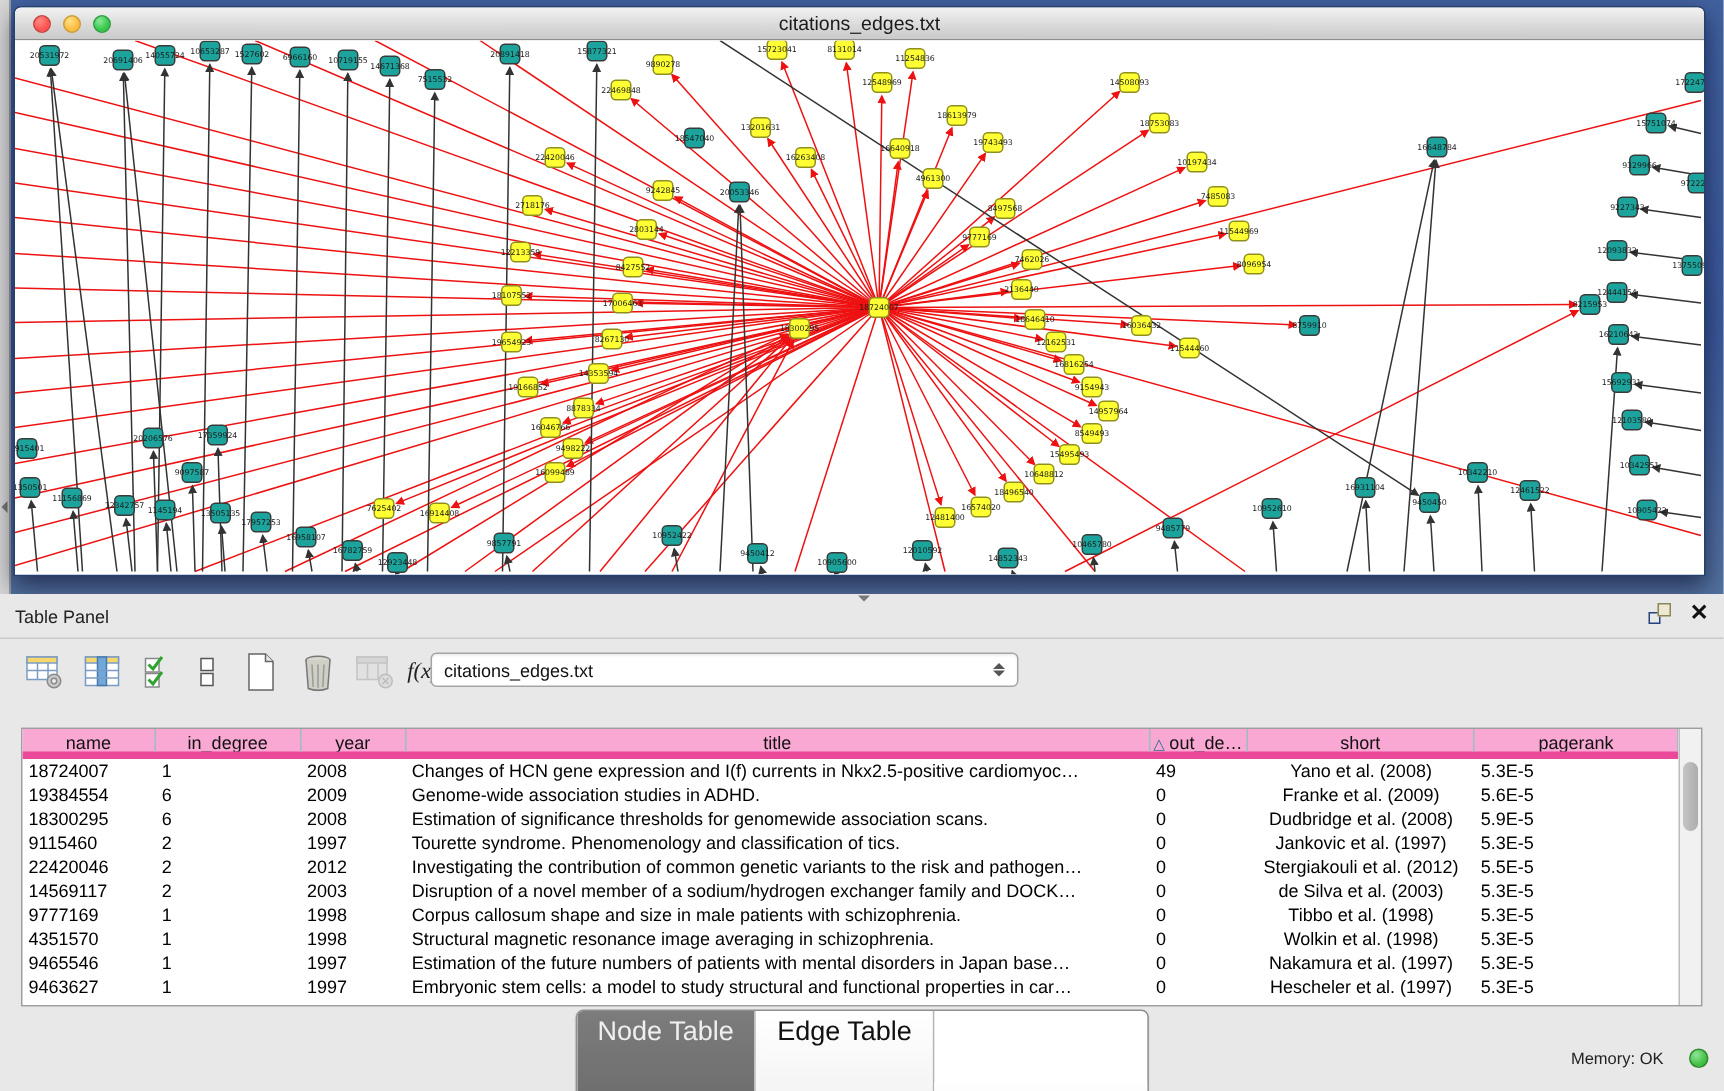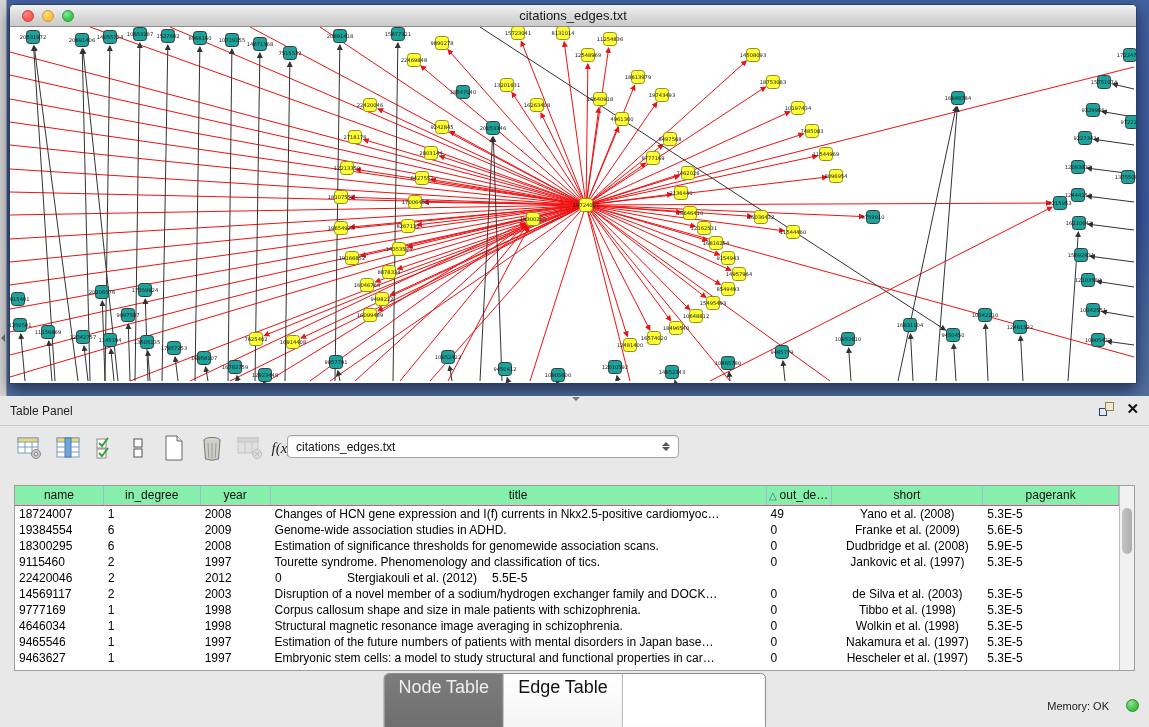--- a/index.html
+++ b/index.html
@@ -48,21 +48,21 @@
     display:flex;align-items:center;padding:0 8px;box-shadow:inset 0 1px 2px rgba(0,0,0,.08);}
   .combo .lbl{flex:1;}
   .combo .arrows{display:flex;flex-direction:column;gap:1px;align-items:center;}
   .combo .arrows i{width:0;height:0;border-left:4px solid transparent;border-right:4px solid transparent;}
   .combo .arrows .up{border-bottom:4px solid #555;}
   .combo .arrows .dn{border-top:4px solid #555;}
 
   .grid-wrap{position:absolute;left:14px;top:89px;width:1121px;height:186px;
     background:#fff;border:1px solid #9E9E9E;}
   .grid{position:absolute;left:0;top:0;right:15px;bottom:0;overflow:hidden;}
-  .g-head{display:flex;height:20px;background:#86efac;border-bottom:1px solid #ec4899;}
+  .g-head{display:flex;height:20px;background:#f9a8d4;border-bottom:5px solid #ec4899;}
   .g-head .th{font-size:12px;color:#111;text-align:center;line-height:19px;
     border-right:1px solid #9CBCC9;overflow:hidden;white-space:nowrap;}
   .sort-tri{color:#2E6E8E;font-size:10px;margin-right:3px;}
   .g-body .tr{display:flex;height:16px;}
   .g-body .td{font-size:12px;color:#000;line-height:16px;padding:0 4px;
     overflow:hidden;white-space:nowrap;text-overflow:ellipsis;}
   .c-short{text-align:center;}
   .vscroll{position:absolute;right:0;top:0;width:15px;bottom:0;background:#F1F1F1;border-left:1px solid #BDBDBD;}
   .vthumb{position:absolute;left:2px;top:22px;width:10px;height:46px;background:linear-gradient(90deg,#C4C4C4,#ADADAD);border-radius:6px;}
 
@@ -833,20 +833,21 @@
             <div class="td" style="width: 70px;">1997</div>
             <div class="td" style="width: 497px;">Tourette syndrome. Phenomenology and classification of tics.</div>
             <div class="td" style="width: 65px;">0</div>
             <div class="td c-short" style="width: 152px;">Jankovic et al. (1997)</div>
             <div class="td" style="width: 136px;">5.3E-5</div>
           </div>
           <div class="tr">
             <div class="td" style="width: 89px;">22420046</div>
             <div class="td" style="width: 97px;">2</div>
             <div class="td" style="width: 70px;">2012</div>
+            <div class="td" style="width: 497px;">Investigating the contribution of common genetic variants to the risk and pathogen…</div>
             <div class="td" style="width: 65px;">0</div>
             <div class="td c-short" style="width: 152px;">Stergiakouli et al. (2012)</div>
             <div class="td" style="width: 136px;">5.5E-5</div>
           </div>
           <div class="tr">
             <div class="td" style="width: 89px;">14569117</div>
             <div class="td" style="width: 97px;">2</div>
             <div class="td" style="width: 70px;">2003</div>
             <div class="td" style="width: 497px;">Disruption of a novel member of a sodium/hydrogen exchanger family and DOCK…</div>
             <div class="td" style="width: 65px;">0</div>
@@ -856,21 +857,21 @@
           <div class="tr">
             <div class="td" style="width: 89px;">9777169</div>
             <div class="td" style="width: 97px;">1</div>
             <div class="td" style="width: 70px;">1998</div>
             <div class="td" style="width: 497px;">Corpus callosum shape and size in male patients with schizophrenia.</div>
             <div class="td" style="width: 65px;">0</div>
             <div class="td c-short" style="width: 152px;">Tibbo et al. (1998)</div>
             <div class="td" style="width: 136px;">5.3E-5</div>
           </div>
           <div class="tr">
-            <div class="td" style="width: 89px;">4646034</div>
+            <div class="td" style="width: 89px;">4351570</div>
             <div class="td" style="width: 97px;">1</div>
             <div class="td" style="width: 70px;">1998</div>
             <div class="td" style="width: 497px;">Structural magnetic resonance image averaging in schizophrenia.</div>
             <div class="td" style="width: 65px;">0</div>
             <div class="td c-short" style="width: 152px;">Wolkin et al. (1998)</div>
             <div class="td" style="width: 136px;">5.3E-5</div>
           </div>
           <div class="tr">
             <div class="td" style="width: 89px;">9465546</div>
             <div class="td" style="width: 97px;">1</div>

